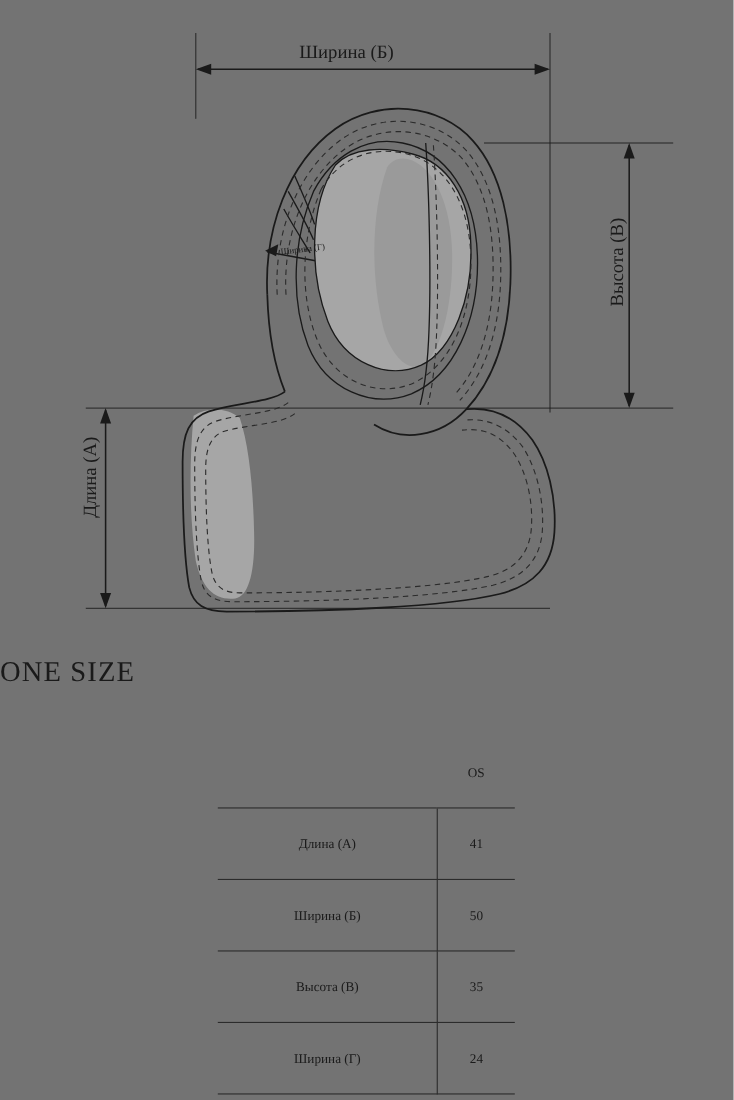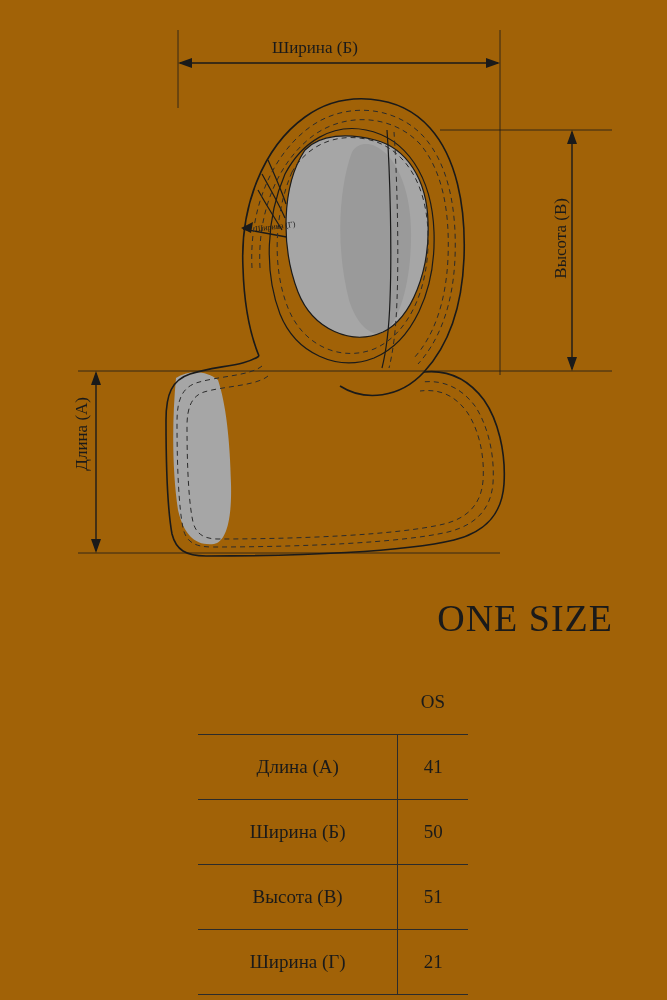--- a/index.html
+++ b/index.html
@@ -11,51 +11,51 @@
     width: 667px;
     height: 1000px;
     position: relative;
     font-family: "Liberation Serif", serif;
     color: #1a1a1a;
     overflow: hidden;
   }
   #page {
     position: absolute;
     inset: 0;
-    background: #a16207;
+    background: #737373;
   }
   #diagram-svg {
     position: absolute;
     left: 0;
     top: 0;
     width: 667px;
     height: 1000px;
   }
   .size-title {
     position: absolute;
     left: 0;
     top: 596px;
     width: 613px;
-    text-align: right;
-    font-family: "Liberation Serif", serif;
-    font-size: 38px;
+    text-align: left;
+    font-family: "Liberation Serif", serif;
+    font-size: 26px;
     letter-spacing: 1px;
     color: #1a1a1a;
   }
   .table-wrap {
     position: absolute;
     left: 198px;
     top: 670px;
     width: 270px;
   }
   table.size-table {
     border-collapse: collapse;
     width: 270px;
     font-family: "Liberation Serif", serif;
-    font-size: 19px;
+    font-size: 12px;
     color: #1a1a1a;
   }
   table.size-table td, table.size-table th {
     border-top: 1px solid #2b2b2b;
     border-bottom: 1px solid #2b2b2b;
     padding: 0;
     height: 64px;
     font-weight: normal;
   }
   table.size-table tr.head-row td {
@@ -217,23 +217,23 @@
         <tr>
           <td class="label-cell">Длина (А)</td>
           <td class="value-cell">41</td>
         </tr>
         <tr>
           <td class="label-cell">Ширина (Б)</td>
           <td class="value-cell">50</td>
         </tr>
         <tr>
           <td class="label-cell">Высота (В)</td>
-          <td class="value-cell">51</td>
+          <td class="value-cell">35</td>
         </tr>
         <tr>
           <td class="label-cell">Ширина (Г)</td>
-          <td class="value-cell">21</td>
+          <td class="value-cell">24</td>
         </tr>
       </tbody>
     </table>
   </div>
 
 </div>
 
 </body></html>

